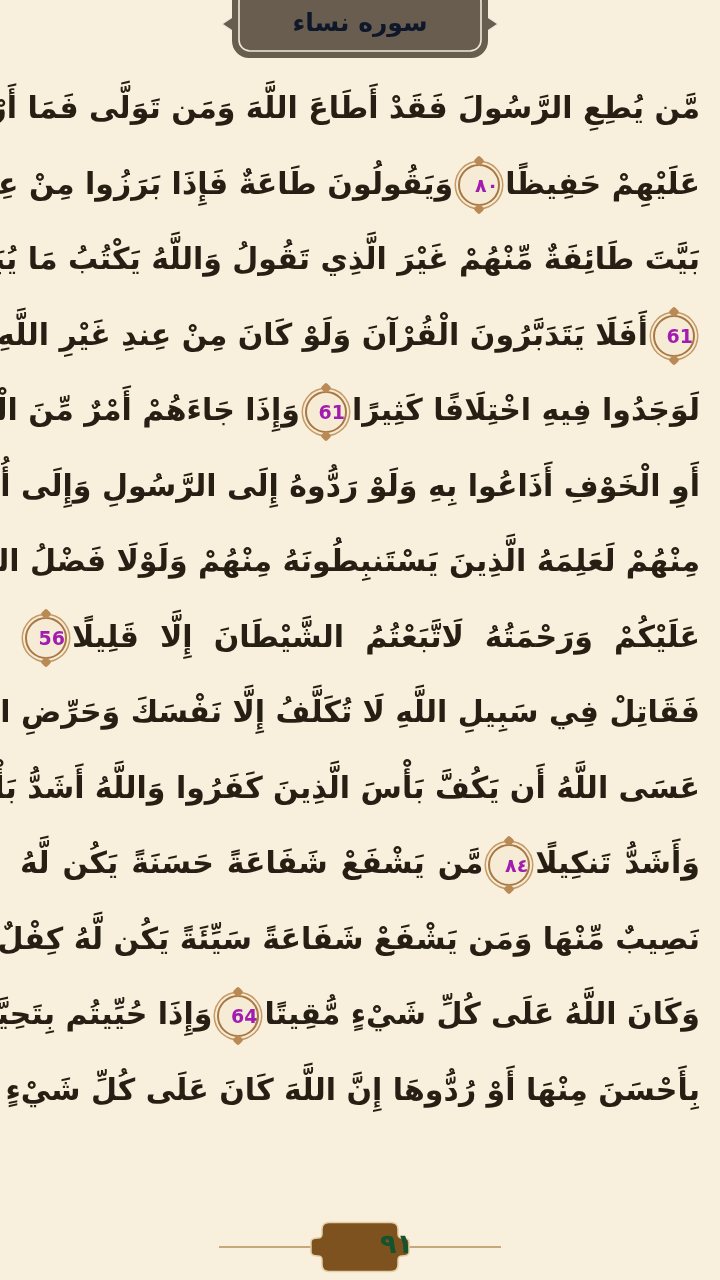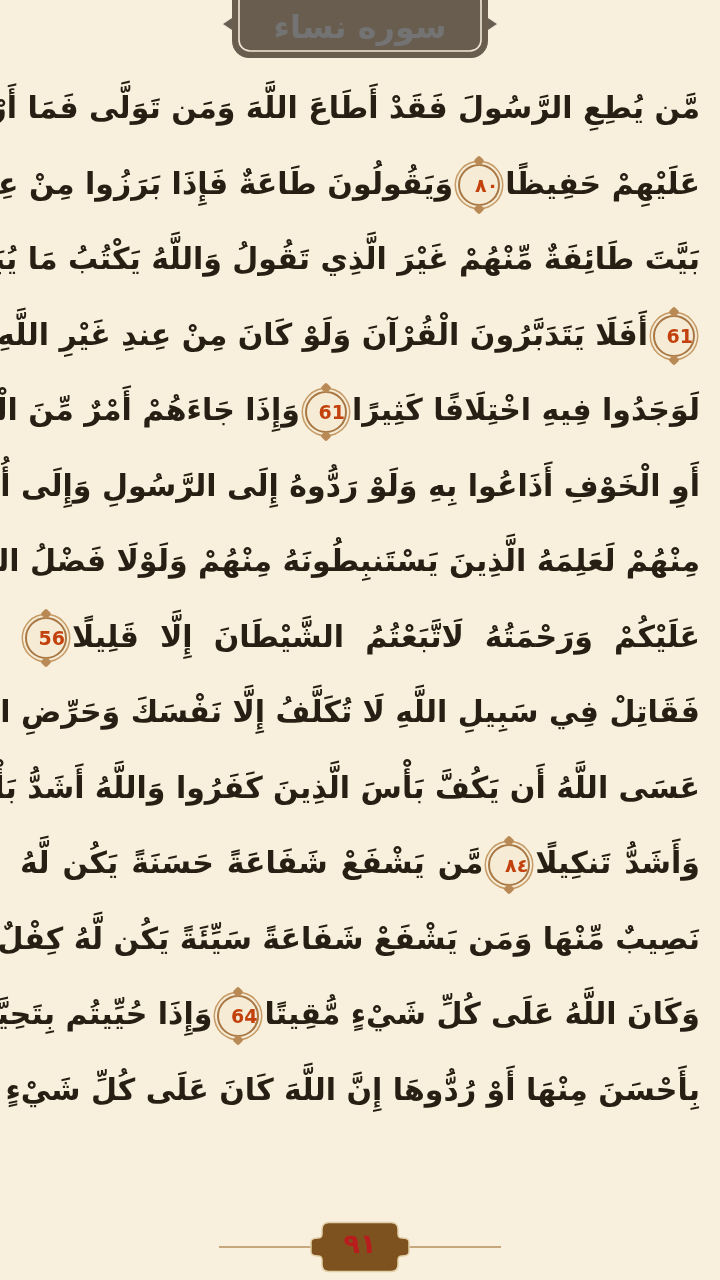--- a/index.html
+++ b/index.html
@@ -21,22 +21,22 @@
     top:-16px; left:50%;
     transform:translateX(-50%);
     width:280px; height:76px;
     z-index:5;
   }
   .header-badge svg { display:block; width:280px; height:76px; }
   .header-badge .surah-title {
     position:absolute;
     left:0; right:0; top:24px;
     text-align:center;
-    color:#737373;
-    font-size:32px;
+    color:#0f172a;
+    font-size:25px;
     font-weight:bold;
     letter-spacing:0.5px;
   }
 
   
   .page-area {
     position:absolute;
     top:70px; right:0; left:0;
     padding:0 20px;
   }
@@ -65,21 +65,21 @@
     border-radius:50%;
     box-shadow:0 0 0 2px #f6ecd6, 0 0 0 3.5px #c59a66;
     text-align:center;
   }
   .ayah-marker .marker-num {
     display:block;
     width:100%;
     line-height:38px;
     font-size:19px;
     font-weight:bold;
-    color:#c2410c;
+    color:#a21caf;
   }
   .ayah-marker::before, .ayah-marker::after {
     content:"";
     position:absolute;
     left:50%;
     width:8px; height:8px;
     background:#b98a56;
     transform:translateX(-50%) rotate(45deg);
     border-radius:2px;
   }
@@ -103,22 +103,21 @@
   .footer-badge {
     position:absolute;
     left:50%; top:-25px;
     transform:translateX(-50%);
     width:106px; height:52px;
   }
   .footer-badge svg { display:block; width:106px; height:52px; }
   .footer-badge .page-num {
     position:absolute;
     left:0; right:0; top:7px;
-    text-align:center;
-    color:#b91c1c;
+    color:#14532d;
     font-size:27px;
     font-weight:bold;
   }
 </style>
 </head>
 <body>
 
 <div class="screen">
 
   <div class="header-badge">

